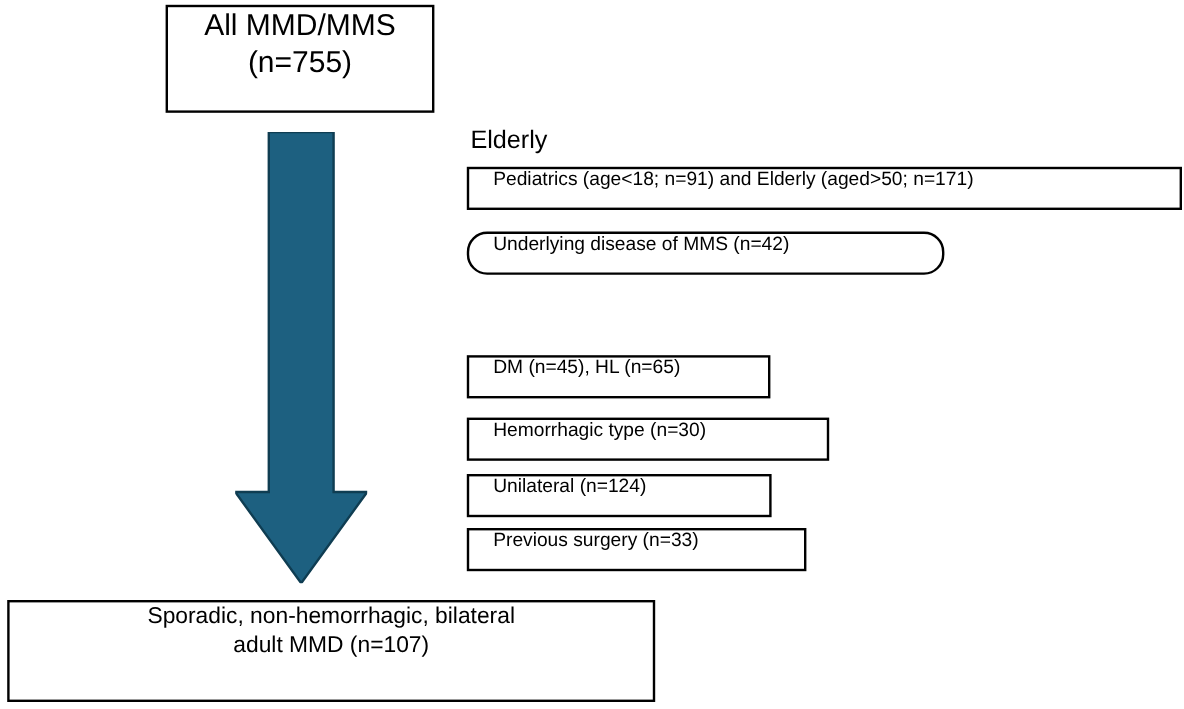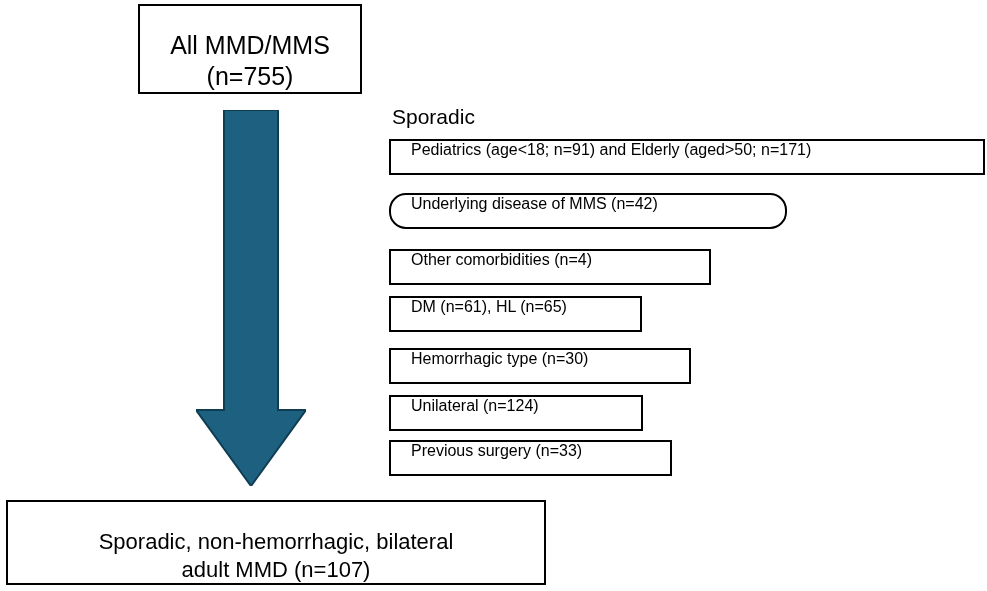--- a/index.html
+++ b/index.html
@@ -18,41 +18,41 @@
     background: #ffffff;
     overflow: hidden;
   }
   .box {
     position: absolute;
     box-sizing: border-box;
     border: 2px solid #000000;
     background: #ffffff;
     display: flex;
     align-items: center;
-    justify-content: flex-end;
+    justify-content: flex-start;
     text-align: center;
     line-height: 1.25;
   }
   .top-box {
     left: 138px;
     top: 4px;
     width: 224px;
     height: 90px;
     font-size: 25px;
     flex-direction: column;
   }
   .top-box .line {
     display: block;
   }
   .bottom-box {
     left: 6px;
     top: 500px;
     width: 540px;
     height: 85px;
-    font-size: 22px;
+    font-size: 19px;
     flex-direction: column;
   }
   .bottom-box .line {
     display: block;
   }
   .excl-label {
     position: absolute;
     left: 392px;
     top: 104px;
     font-size: 21px;
@@ -89,36 +89,33 @@
     <span class="line">All MMD/MMS</span>
     <span class="line">(n=755)</span>
   </div>
 
   <div class="arrow-wrap">
     <svg width="110" height="376" viewBox="0 0 110 376" xmlns="http://www.w3.org/2000/svg" aria-hidden="true">
       <polygon points="28,0 82,0 82,300 110,300 55,376 0,300 28,300" fill="#1d6080" stroke="#0f3d52" stroke-width="2"></polygon>
     </svg>
   </div>
 
-  <div class="excl-label">Sporadic</div>
+  <div class="excl-label">Elderly</div>
 
   <div class="excl-box" style="left:389px; top:139px; width:596px;">
     <span>Pediatrics (age&lt;18; n=91) and Elderly (aged&gt;50; n=171)</span>
   </div>
 
   <div class="excl-box" style="left:389px; top:193px; width:398px;border-radius:17px;">
     <span>Underlying disease of MMS (n=42)</span>
   </div>
 
-  <div class="excl-box" style="left:389px; top:249px; width:322px;">
-    <span>Other comorbidities (n=4)</span>
-  </div>
 
   <div class="excl-box" style="left:389px; top:296px; width:253px;">
-    <span>DM (n=61), HL (n=65)</span>
+    <span>DM (n=45), HL (n=65)</span>
   </div>
 
   <div class="excl-box" style="left:389px; top:348px; width:302px;">
     <span>Hemorrhagic type (n=30)</span>
   </div>
 
   <div class="excl-box" style="left:389px; top:395px; width:254px;">
     <span>Unilateral (n=124)</span>
   </div>
 

